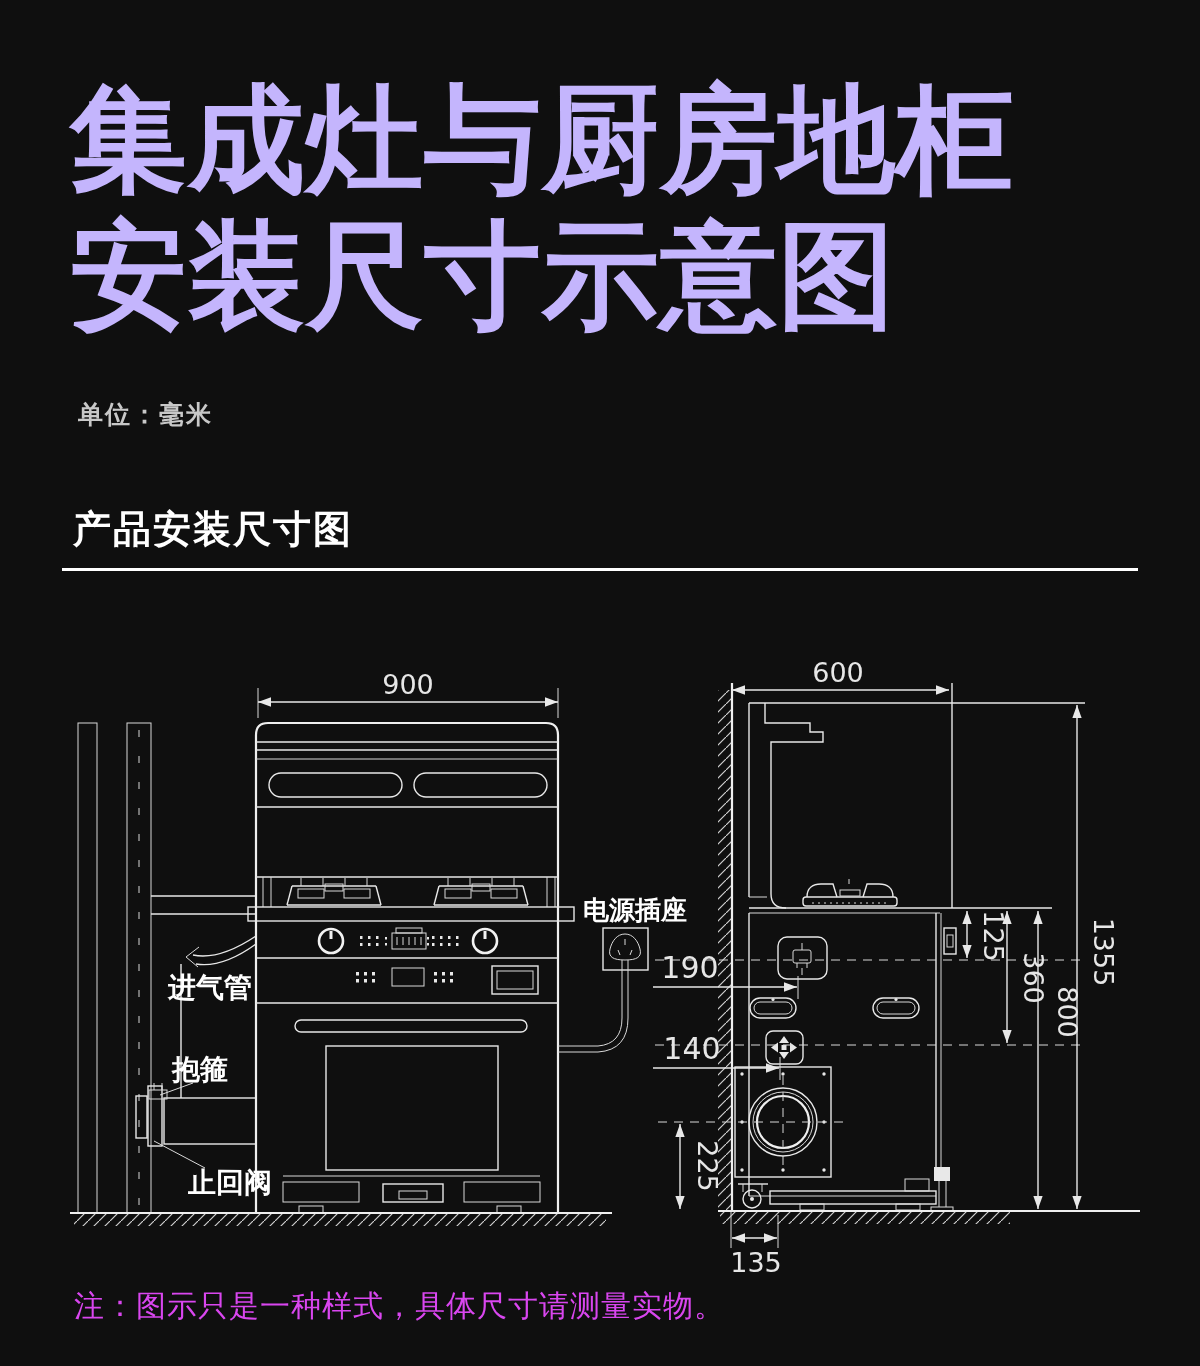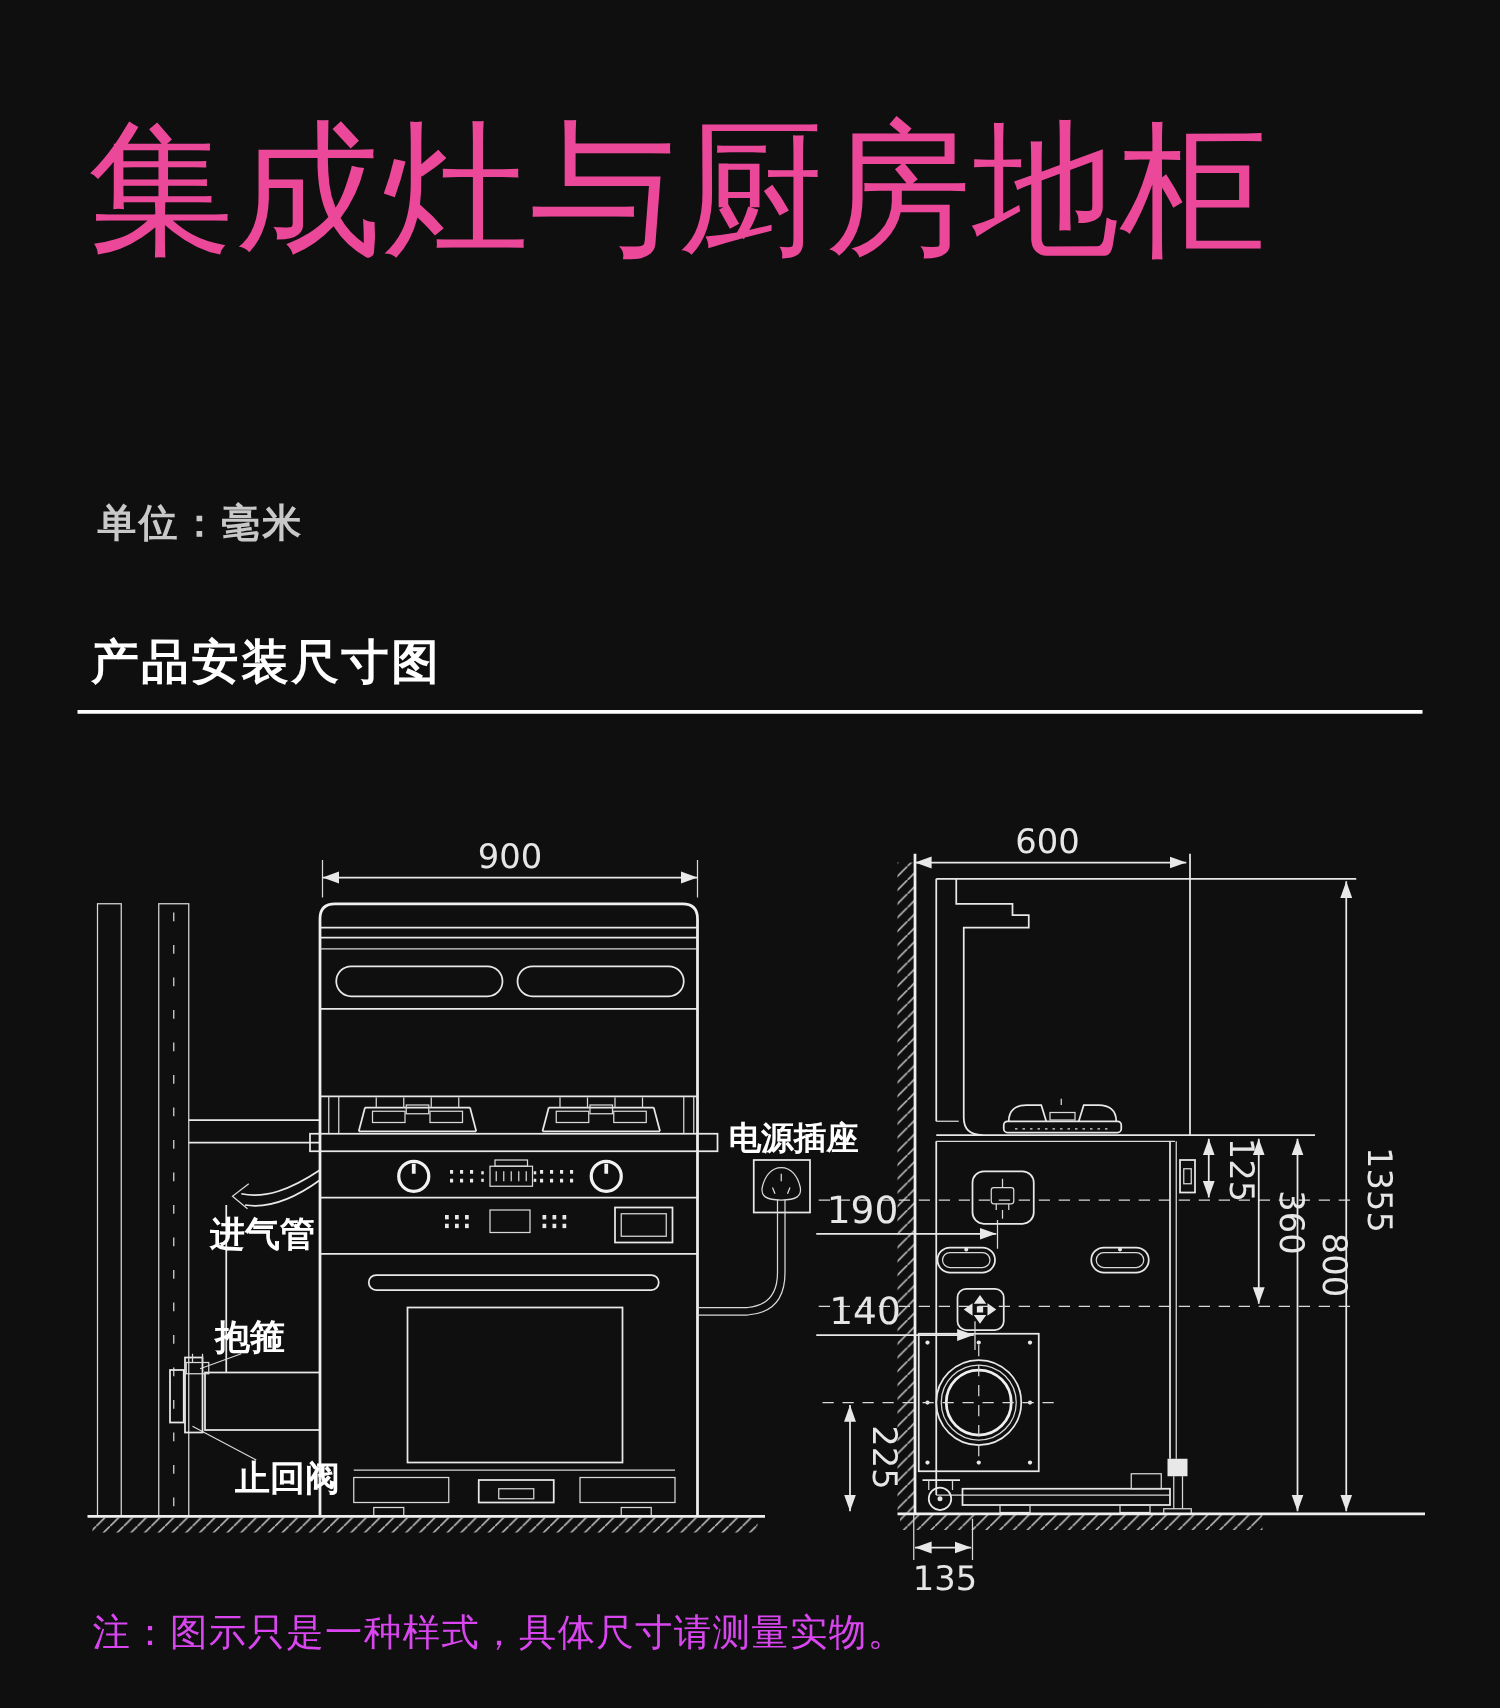--- a/index.html
+++ b/index.html
@@ -3,26 +3,26 @@
 <meta charset="utf-8">
 <style>
   html,body{margin:0;padding:0;}
   body{
     width:1200px;height:1366px;position:relative;overflow:hidden;
     background:#0f0f0f;
     font-family:"DejaVu Sans","Liberation Sans",sans-serif;
   }
   .abs{position:absolute;}
   #title{
-    left:70px;top:84px;width:1080px;
-    font-size:117px;font-weight:400;line-height:1.16;letter-spacing:1px;
-    color:#ec4899;white-space:nowrap;
+    left:70px;top:72px;width:1080px;
+    font-size:117px;font-weight:700;line-height:1.16;letter-spacing:1px;
+    color:#c4b5fd;white-space:nowrap;
   }
   #unit-label{
-    left:78px;top:398px;font-size:31px;font-weight:600;letter-spacing:2px;color:#C8C8C8;text-align:center;
+    left:78px;top:398px;font-size:25px;font-weight:600;letter-spacing:2px;color:#C8C8C8;text-align:center;
   }
   #section-title{
     left:73px;top:504px;font-size:38px;font-weight:700;letter-spacing:2px;color:#FFFFFF;
   }
   #rule{left:62px;top:568px;width:1076px;height:3px;background:#FFFFFF;}
   #note{left:74px;top:1286px;font-size:30px;color:#d946ef;letter-spacing:1px;}
   #drawing{left:0;top:0;}
 
   .ln{stroke:#E8E8E8;stroke-width:1.4;fill:none;}
   .ln2{stroke:#EFEFEF;stroke-width:2.2;fill:none;}
@@ -31,20 +31,21 @@
   .fillw{fill:#E8E8E8;stroke:none;}
   .dimt{font-family:"DejaVu Sans","Liberation Sans",sans-serif;font-size:27px;fill:#E6E6E6;}
   .dimt2{font-family:"DejaVu Sans","Liberation Sans",sans-serif;font-size:30px;fill:#E6E6E6;}
   .lbl{font-family:"DejaVu Sans","Liberation Sans",sans-serif;font-size:27px;font-weight:700;fill:#FFFFFF;}
 </style>
 </head>
 <body>
 
 <div id="title" class="abs">
   <div>集成灶与厨房地柜</div>
+  <div>安装尺寸示意图</div>
 </div>
 
 <div id="unit-label" class="abs">单位：毫米</div>
 <div id="section-title" class="abs">产品安装尺寸图</div>
 <div id="rule" class="abs"></div>
 
 <svg id="drawing" class="abs" width="1200" height="1366" viewBox="0 0 1200 1366">
   <defs>
     <marker id="arw" viewBox="0 0 10 8" refX="9.5" refY="4" markerWidth="10" markerHeight="8" orient="auto-start-reverse">
       <path d="M0,0.6 L9.5,4 L0,7.4 Z" fill="#E8E8E8"></path>

